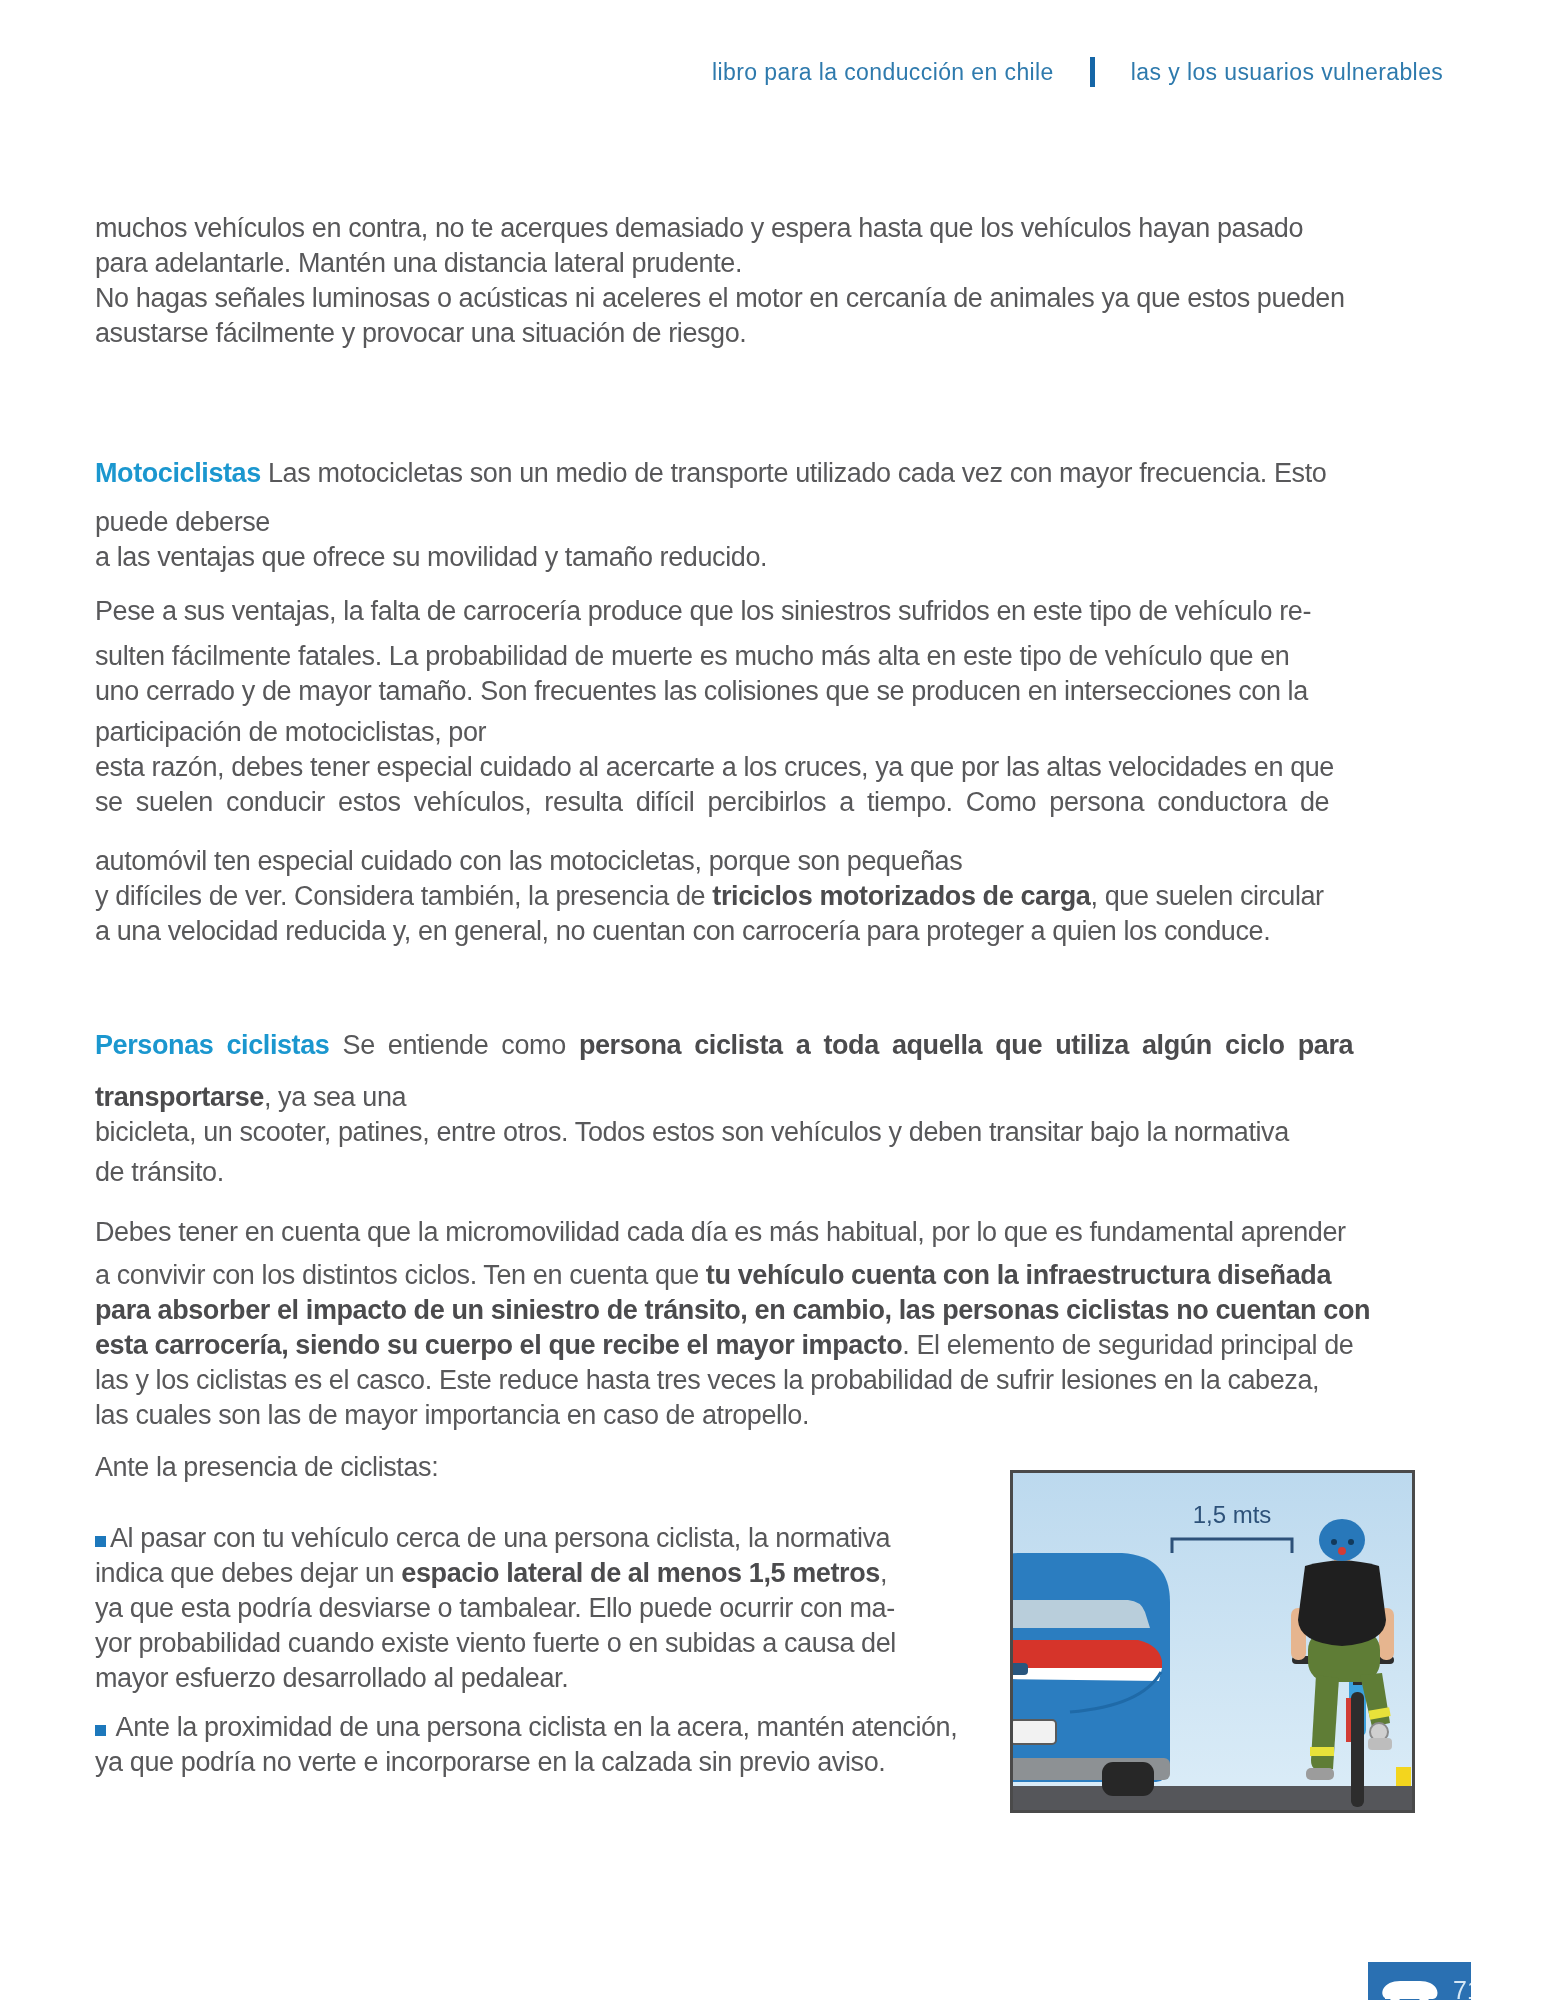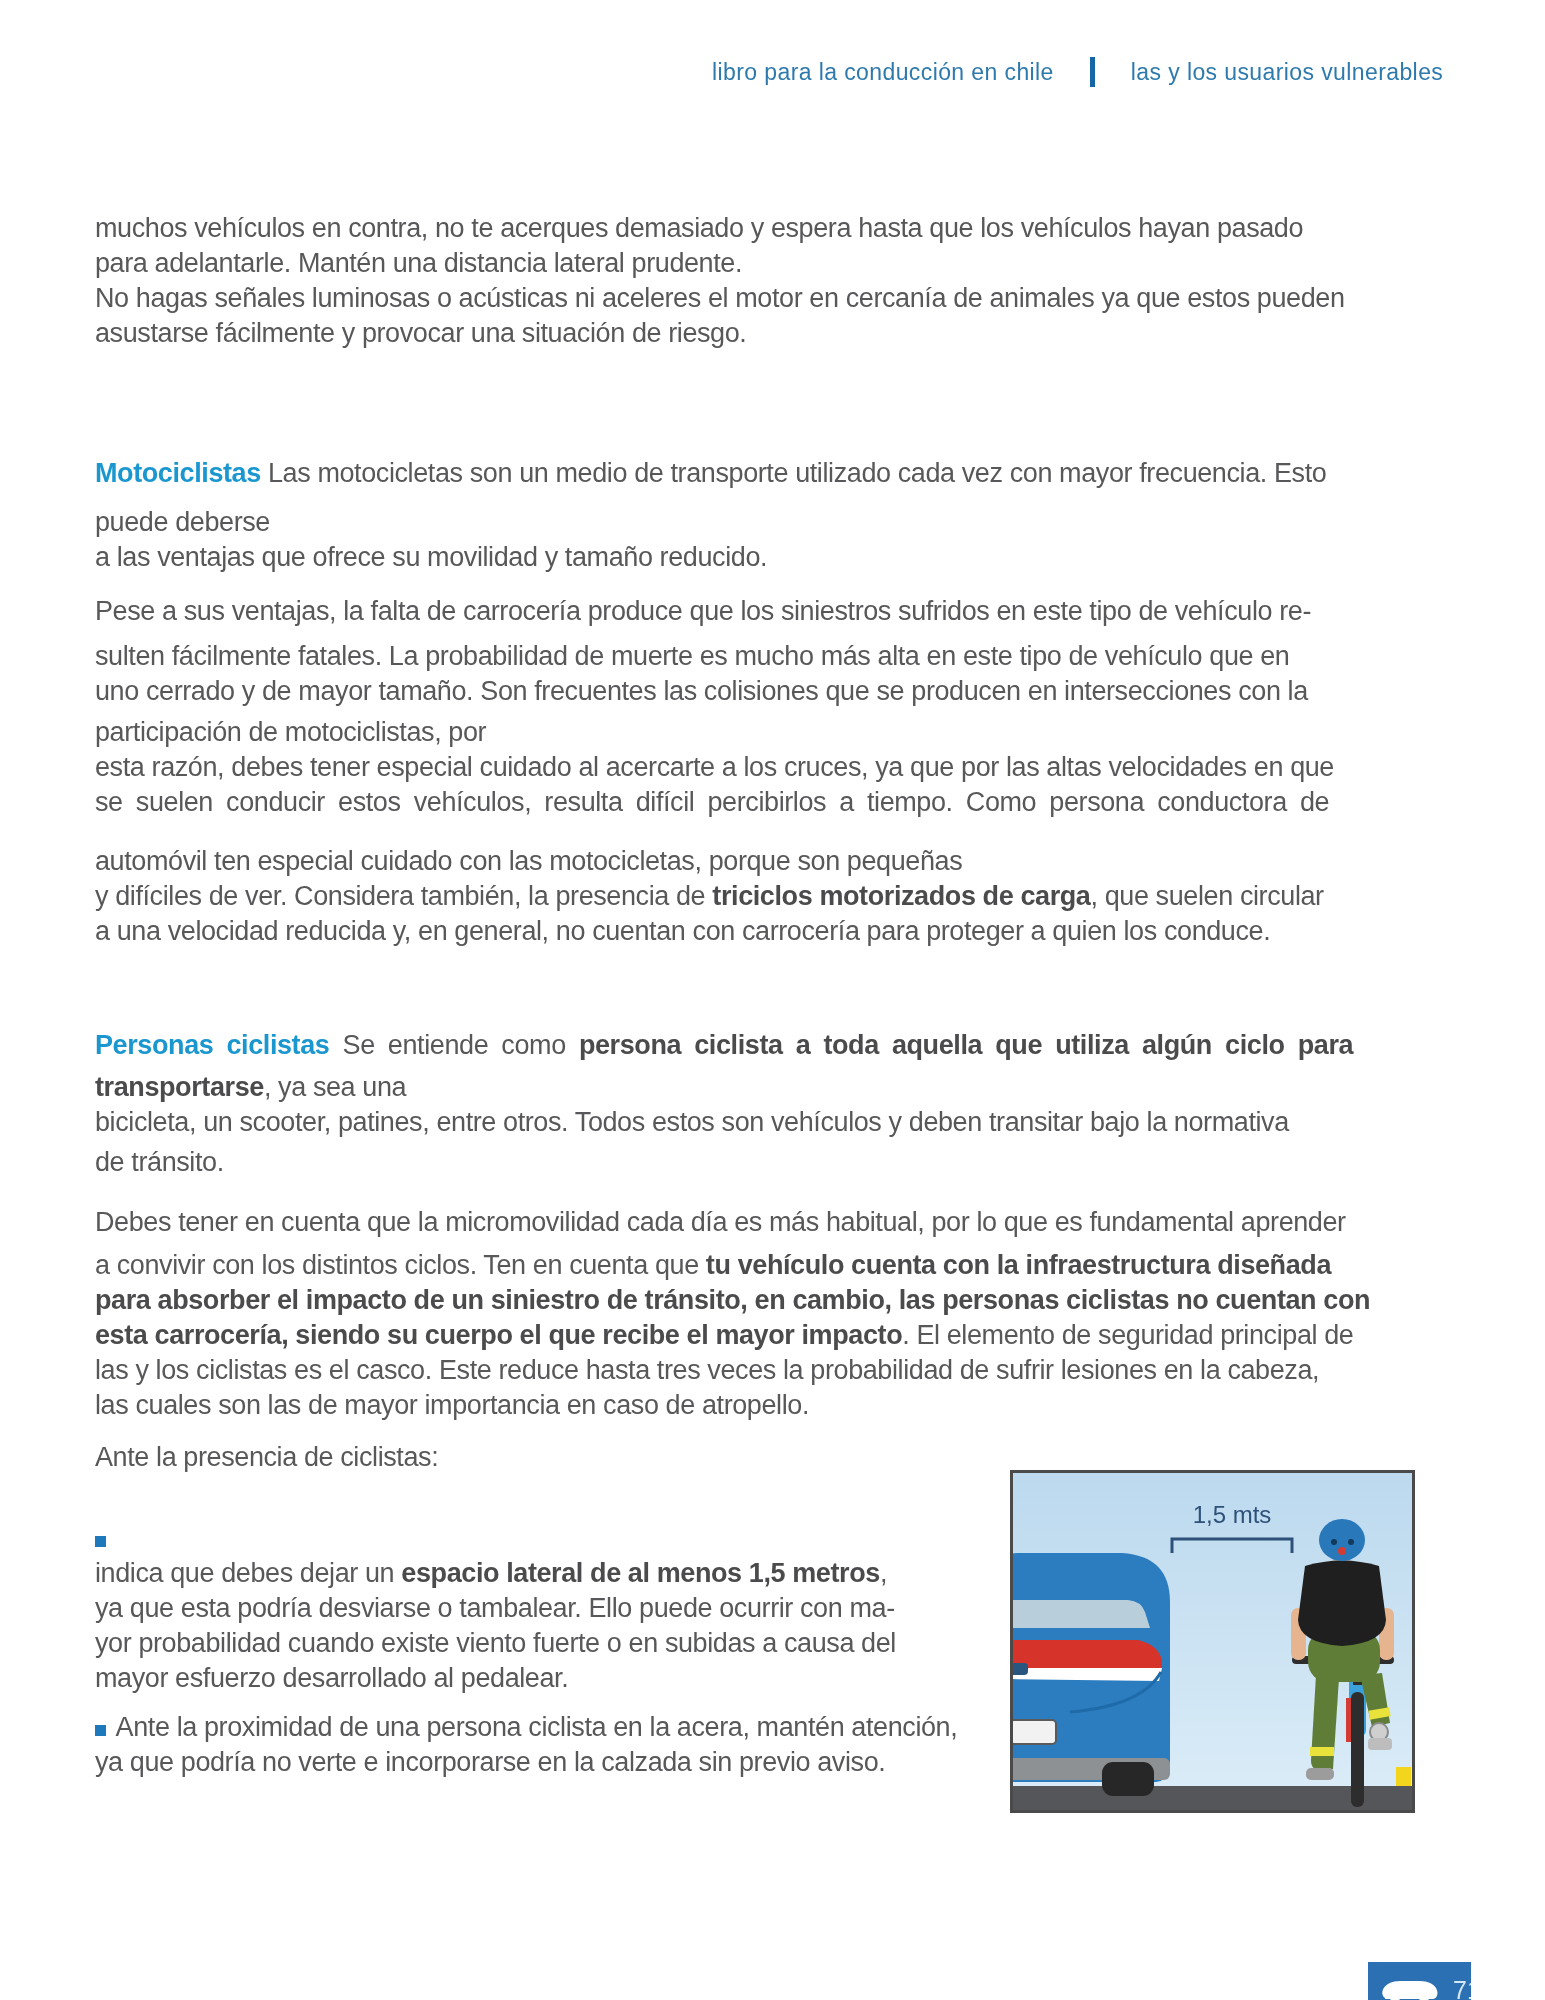--- a/index.html
+++ b/index.html
@@ -53,33 +53,33 @@
         <div class="tline"><span class="r-n">uno cerrado y de mayor tamaño. Son frecuentes las colisiones que se producen en intersecciones con la</span></div>
         <div class="tline" style="margin-top: 6px;"><span class="r-n">participación de motociclistas, por</span></div>
         <div class="tline"><span class="r-n">esta razón, debes tener especial cuidado al acercarte a los cruces, ya que por las altas velocidades en que</span></div>
         <div class="tline just"><span class="r-n">se suelen conducir estos vehículos, resulta difícil percibirlos a tiempo. Como persona conductora de</span></div>
         <div class="tline" style="margin-top: 24px;"><span class="r-n">automóvil ten especial cuidado con las motocicletas, porque son pequeñas</span></div>
         <div class="tline"><span class="r-n">y difíciles de ver. Considera también, la presencia de </span><span class="r-b">triciclos motorizados de carga</span><span class="r-n">, que suelen circular</span></div>
         <div class="tline"><span class="r-n">a una velocidad reducida y, en general, no cuentan con carrocería para proteger a quien los conduce.</span></div>
       </div>
       <div class="tblock" style="top: 1028px;">
         <div class="tline just"><span class="r-h">Personas ciclistas </span><span class="r-n">Se entiende como </span><span class="r-b">persona ciclista a toda aquella que utiliza algún ciclo para</span></div>
-        <div class="tline" style="margin-top: 7px;"><span class="r-b">transportarse</span><span class="r-n">, ya sea una</span></div>
+        <div class="tline" style="margin-top: 17px;"><span class="r-b">transportarse</span><span class="r-n">, ya sea una</span></div>
         <div class="tline"><span class="r-n">bicicleta, un scooter, patines, entre otros. Todos estos son vehículos y deben transitar bajo la normativa</span></div>
         <div class="tline" style="margin-top: 5px;"><span class="r-n">de tránsito.</span></div>
         <div class="tline" style="margin-top: 25px;"><span class="r-n">Debes tener en cuenta que la micromovilidad cada día es más habitual, por lo que es fundamental aprender</span></div>
         <div class="tline" style="margin-top: 8px;"><span class="r-n">a convivir con los distintos ciclos. Ten en cuenta que </span><span class="r-b">tu vehículo cuenta con la infraestructura diseñada</span></div>
         <div class="tline"><span class="r-b">para absorber el impacto de un siniestro de tránsito, en cambio, las personas ciclistas no cuentan con</span></div>
         <div class="tline"><span class="r-b">esta carrocería, siendo su cuerpo el que recibe el mayor impacto</span><span class="r-n">. El elemento de seguridad principal de</span></div>
         <div class="tline"><span class="r-n">las y los ciclistas es el casco. Este reduce hasta tres veces la probabilidad de sufrir lesiones en la cabeza,</span></div>
         <div class="tline"><span class="r-n">las cuales son las de mayor importancia en caso de atropello.</span></div>
         <div class="tline" style="margin-top: 17px;"><span class="r-n">Ante la presencia de ciclistas:</span></div>
       </div>
       <div class="tblock" style="top: 1521px;">
-        <div class="tline"><span class="r-bl"></span></div>
+        <div class="tline"><span class="r-bl"></span><span class="r-n">Al pasar con tu vehículo cerca de una persona ciclista, la normativa</span></div>
         <div class="tline"><span class="r-n">indica que debes dejar un </span><span class="r-b">espacio lateral de al menos 1,5 metros</span><span class="r-n">,</span></div>
         <div class="tline"><span class="r-n">ya que esta podría desviarse o tambalear. Ello puede ocurrir con ma-</span></div>
         <div class="tline"><span class="r-n">yor probabilidad cuando existe viento fuerte o en subidas a causa del</span></div>
         <div class="tline"><span class="r-n">mayor esfuerzo desarrollado al pedalear.</span></div>
       </div>
       <div class="tblock" style="top: 1710px;">
         <div class="tline"><span class="r-bl"></span><span class="r-n"> Ante la proximidad de una persona ciclista en la acera, mantén atención,</span></div>
         <div class="tline"><span class="r-n">ya que podría no verte e incorporarse en la calzada sin previo aviso.</span></div>
       </div>
     </div>

